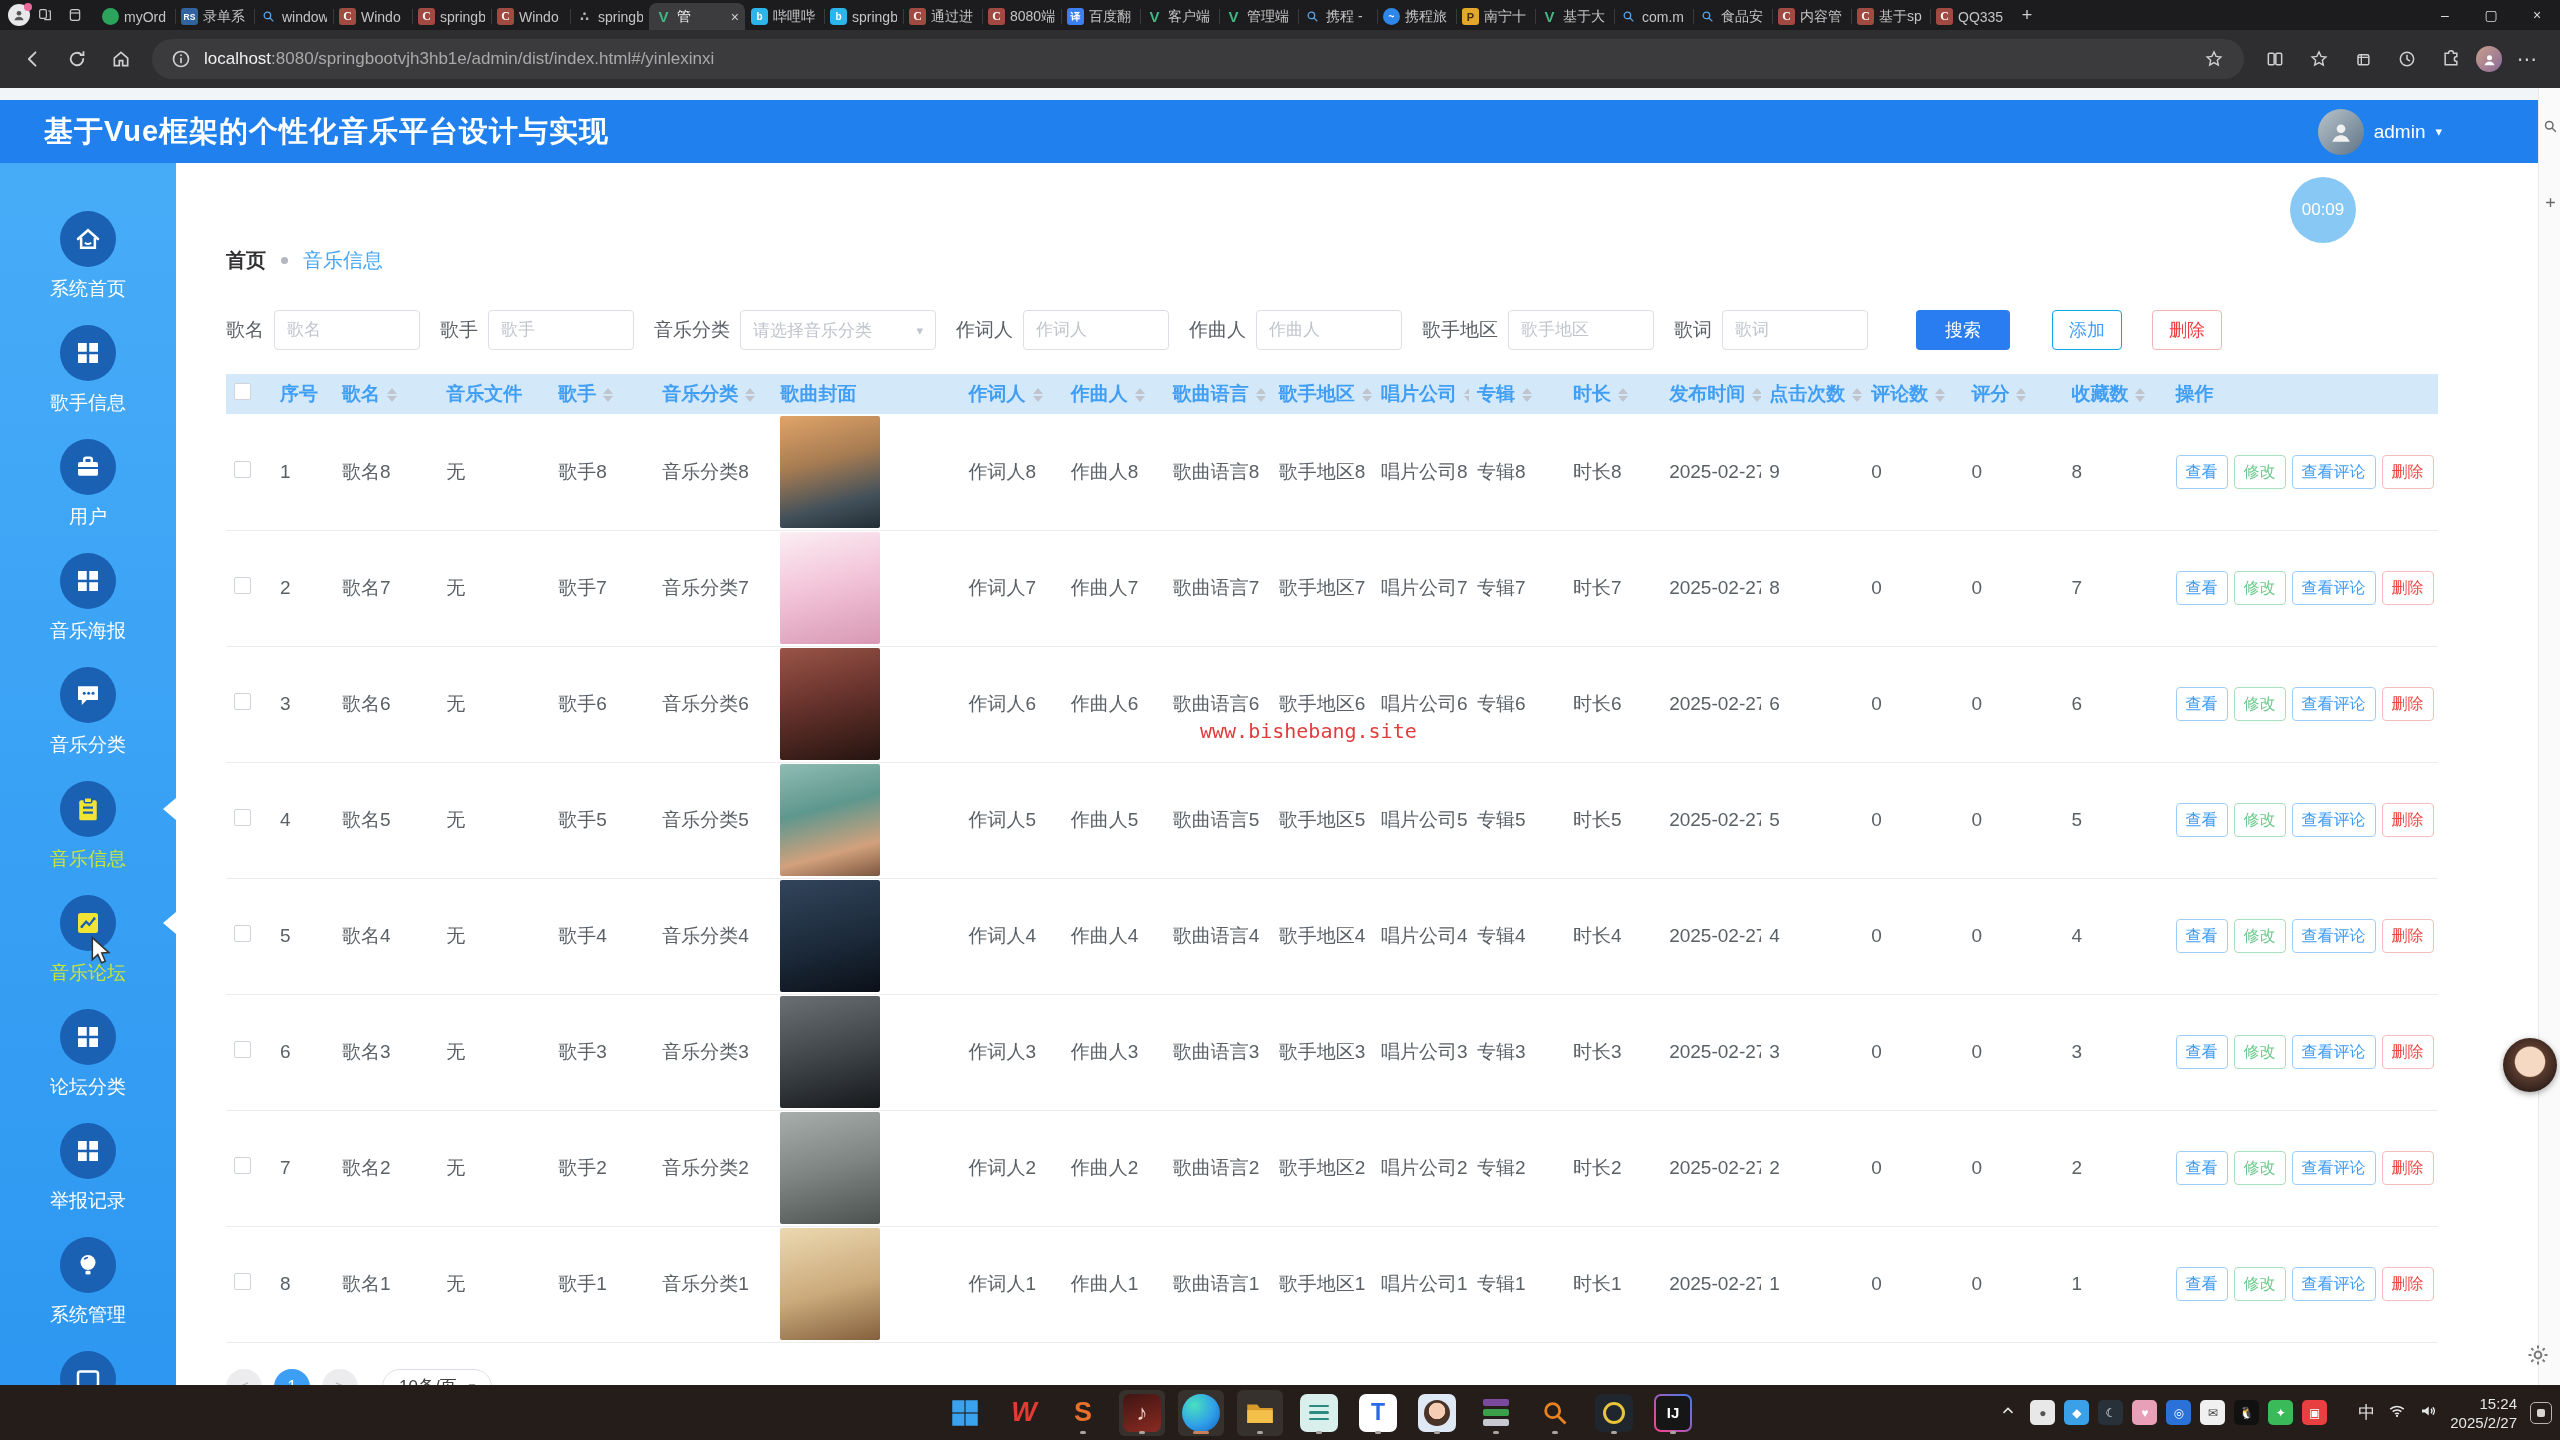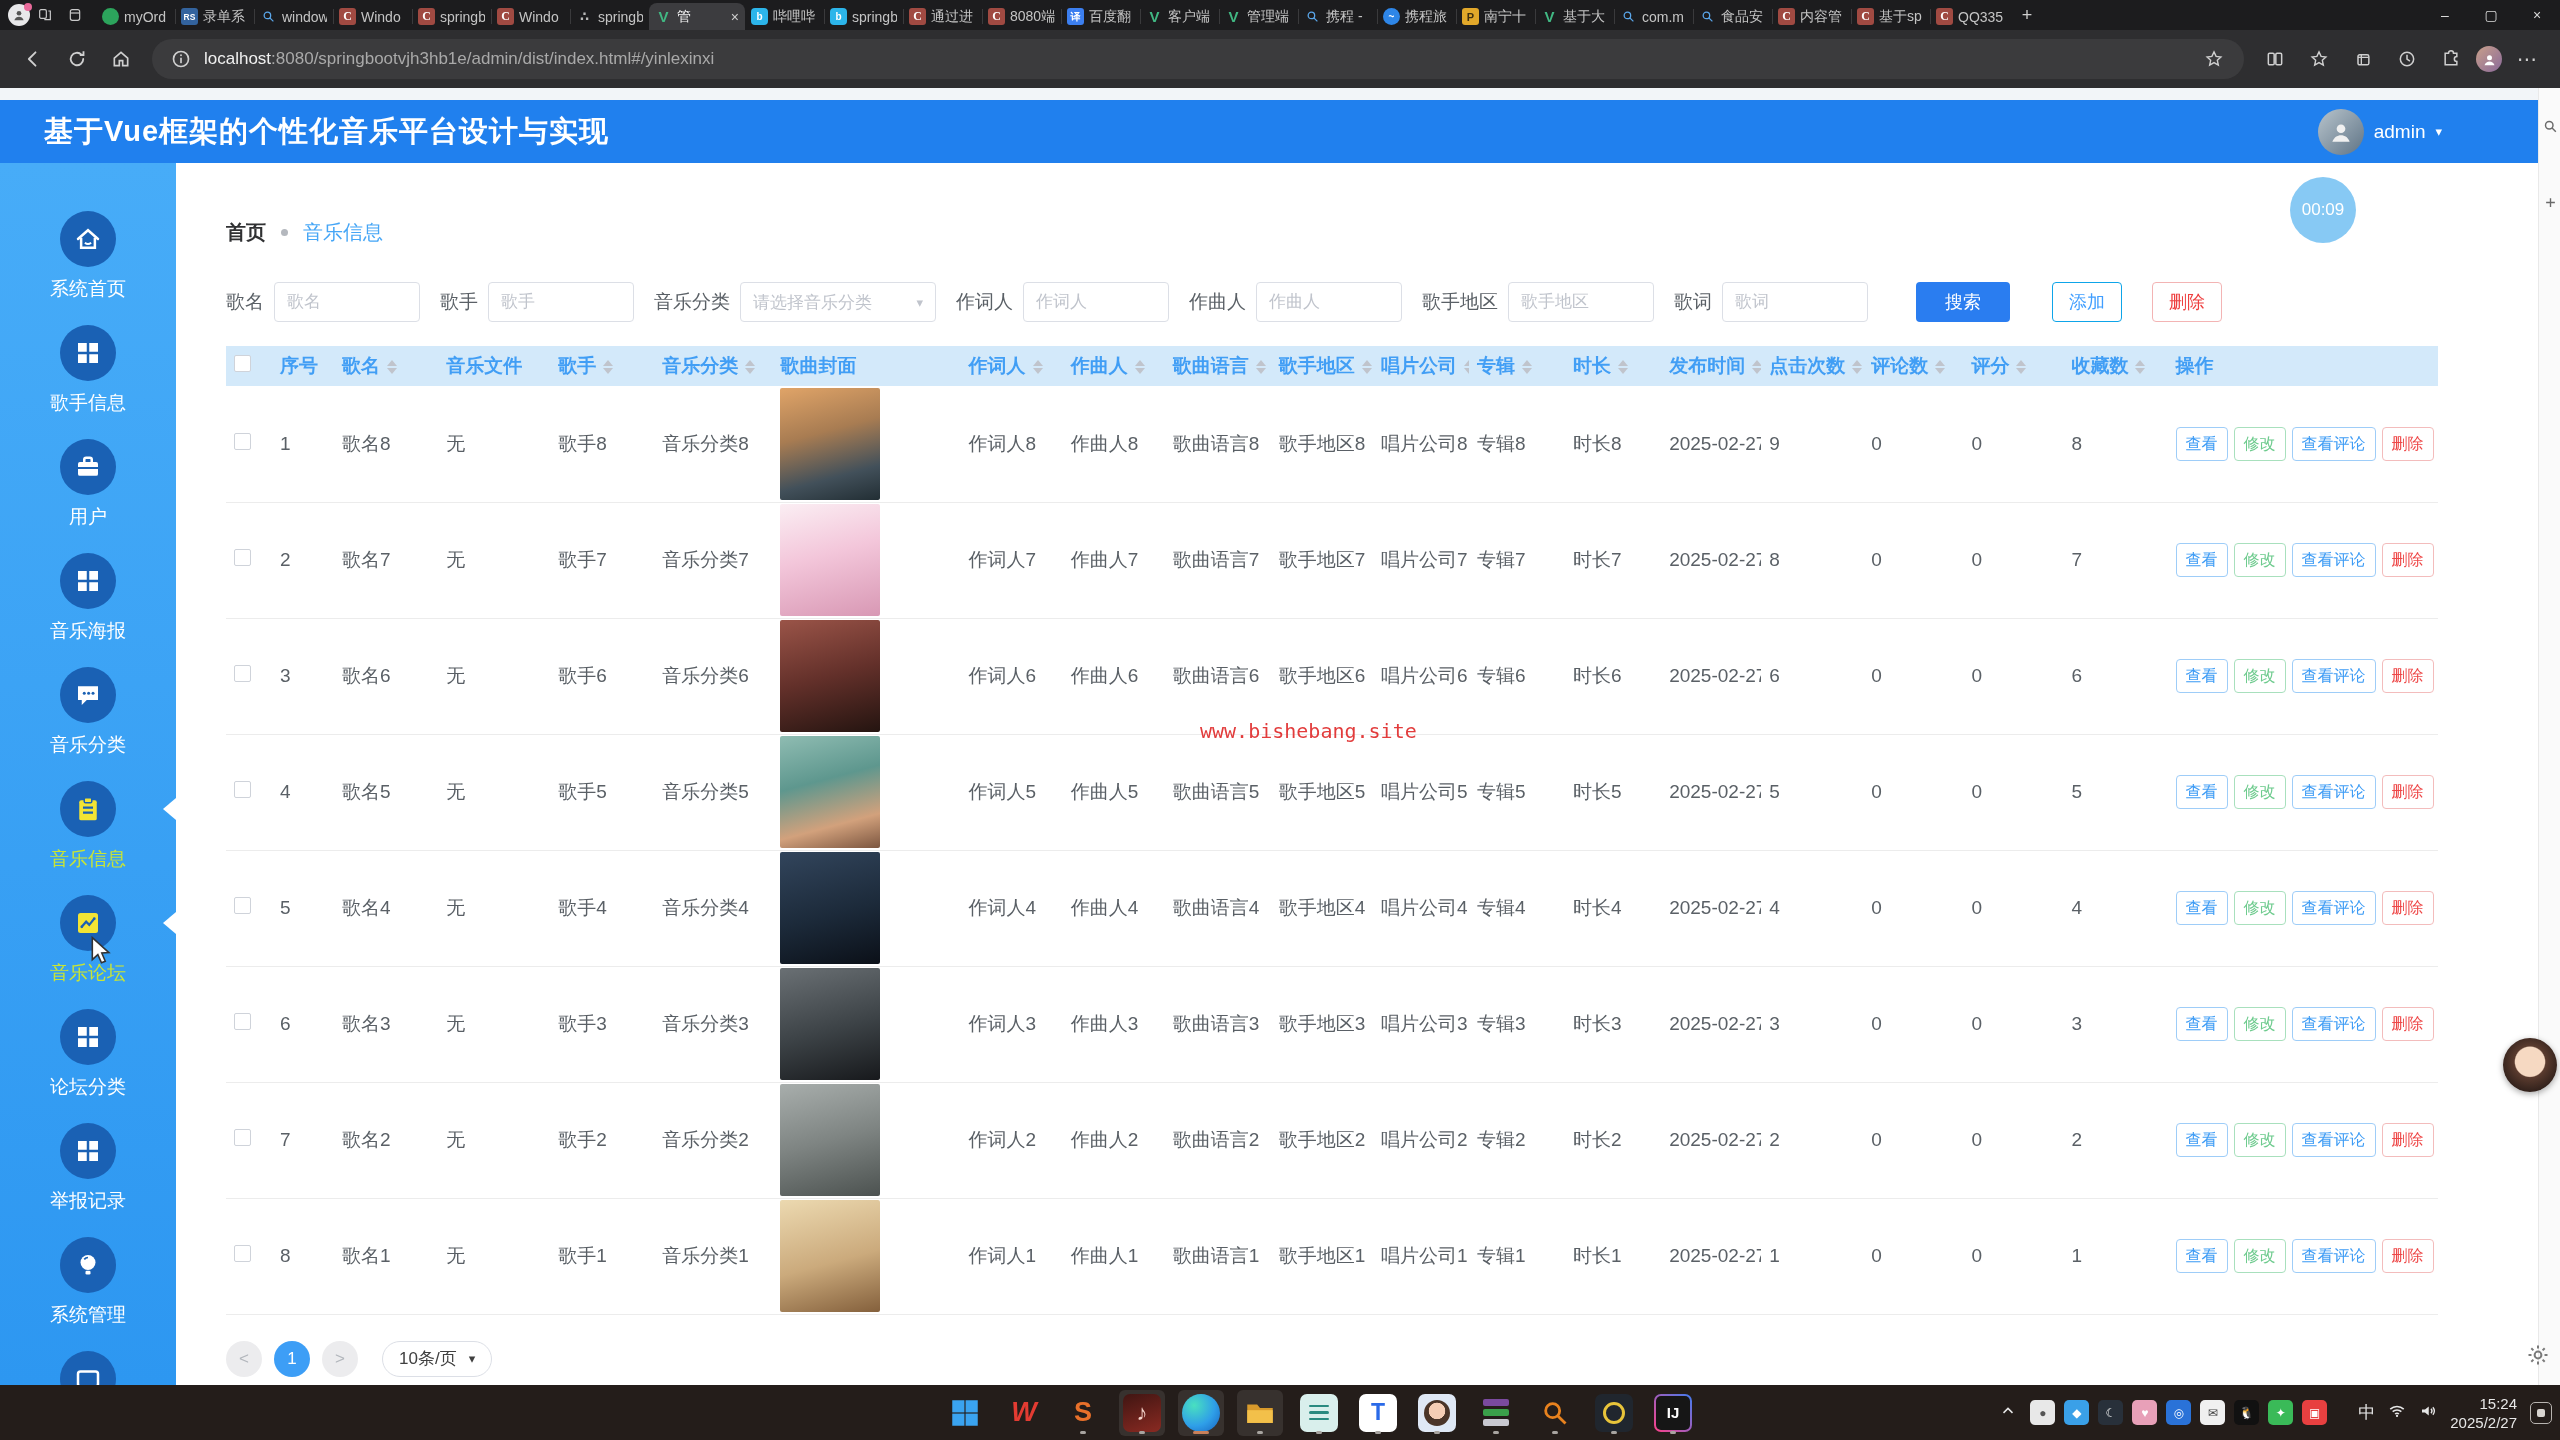--- a/index.html
+++ b/index.html
@@ -61,21 +61,21 @@
 .side-item{position:relative;height:114px;display:flex;flex-direction:column;align-items:center;gap:9px;cursor:pointer}
 .side-ic{width:56px;height:56px;border-radius:50%;background:#1a61b4;display:flex;align-items:center;justify-content:center;color:#fff;flex:none}
 .side-ic svg{width:30px;height:30px}
 .side-label{font-size:19px;color:#fff;white-space:nowrap}
 .side-item.hl .side-label{color:#c9e534}
 .side-item.hl .side-ic{color:#f2e434}
 .side-item.arrow::after{content:"";position:absolute;right:0;top:17px;border:11px solid transparent;border-right:13px solid #fff;border-left:0}
 
 
 .content{position:absolute;left:176px;top:75px;right:22px;bottom:0;background:#fff;padding:0 0 0 50px;overflow:hidden}
-.crumb{display:flex;align-items:center;gap:15px;font-size:20px;margin-top:56px}
+.crumb{display:flex;align-items:center;gap:15px;font-size:20px;margin-top:84px}
 .crumb-home{color:#303133;font-weight:bold}
 .crumb-dot{width:7px;height:7px;border-radius:50%;background:#b4b8be}
 .crumb-cur{color:#46a6f6;cursor:pointer}
 .timer{position:absolute;top:14px;right:182px;width:66px;height:66px;border-radius:50%;background:rgba(125,196,243,.92);color:#fff;display:flex;align-items:center;justify-content:center;font-size:17px}
 
 
 .fbar{display:flex;align-items:center;gap:20px;margin-top:36px;flex-wrap:nowrap}
 .f-item{display:flex;align-items:center;gap:10px;font-size:19px;color:#5a6066;flex:none}
 .f-input{width:146px;height:40px;border:1px solid #dcdfe6;border-radius:4px;padding:0 12px;font-size:17px;color:#333;font-family:inherit;outline:none}
 .f-input::placeholder{color:#c0c4cc}

